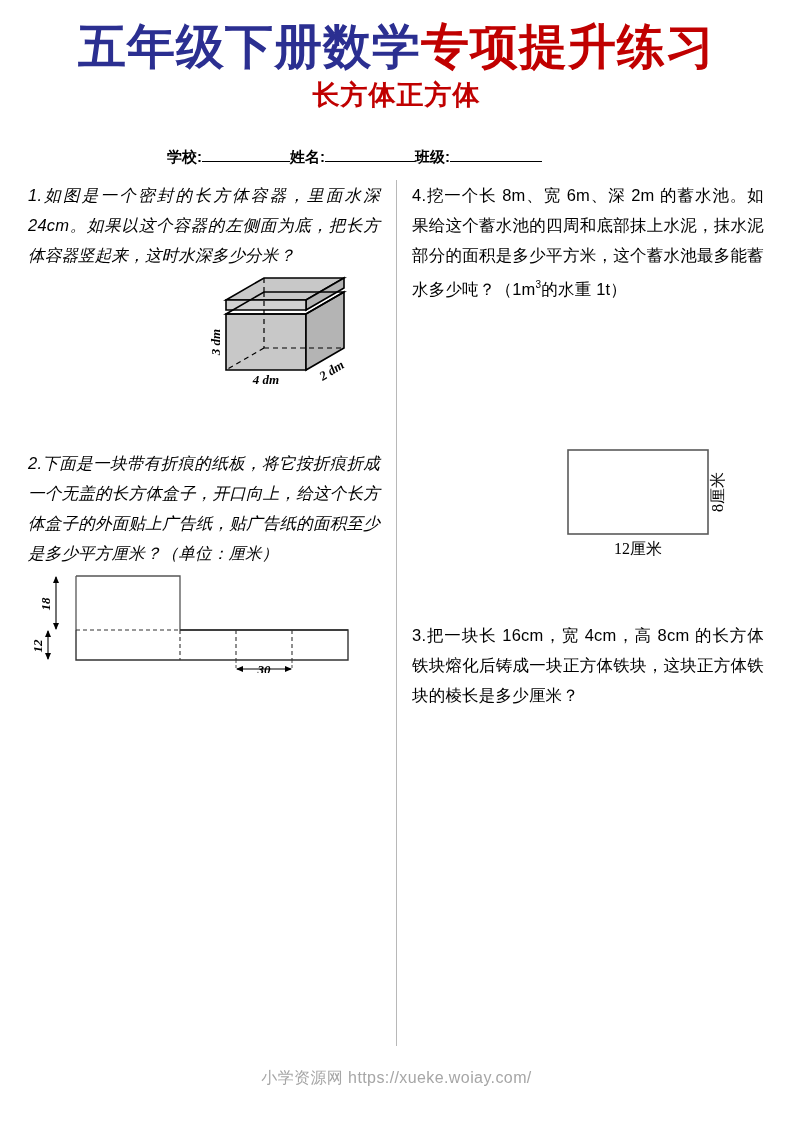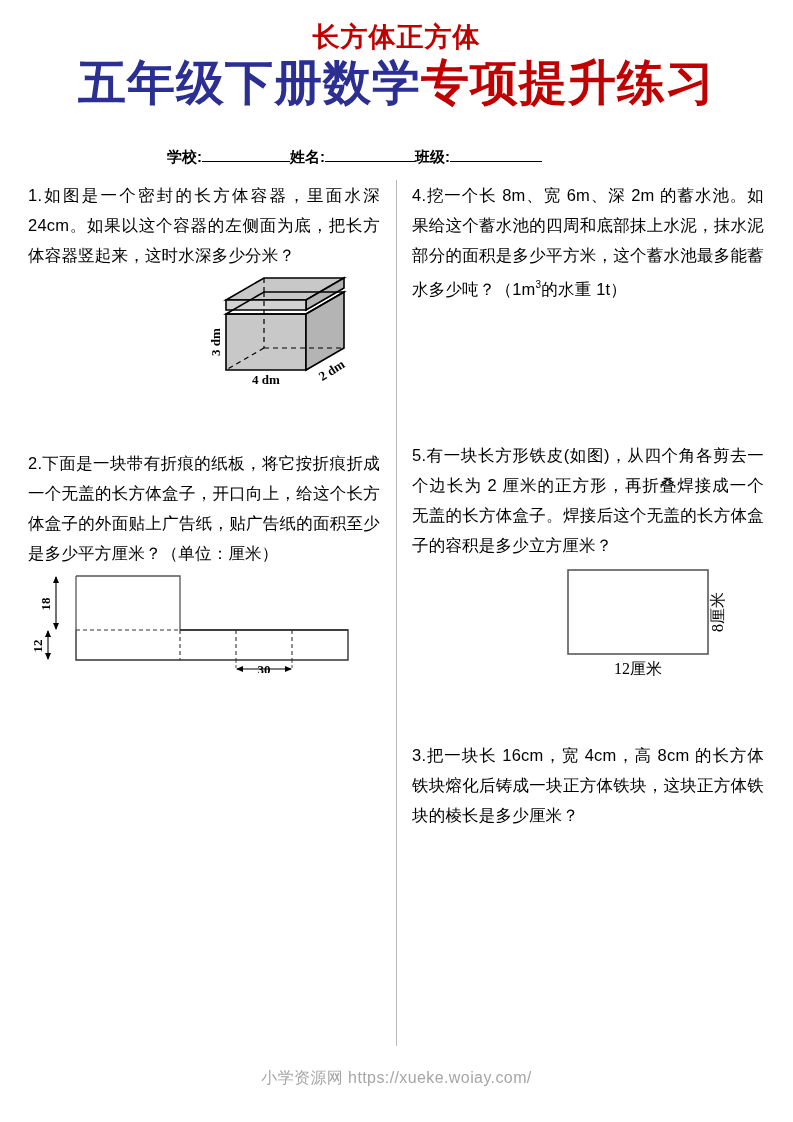--- a/index.html
+++ b/index.html
@@ -69,21 +69,21 @@
     top: 180px;
     width: 1px;
     height: 866px;
     background: #b8b8b8;
   }
   .col {
     position: absolute;
     top: 180px;
     width: 352px;
   }
-  #col-left  { left: 28px; }
+  #col-left  { left: 28px; font-style: italic; }
   #col-right { left: 412px; }
 
   .q {
     font-size: 16.5px;
     line-height: 30px;
     text-align: justify;
     letter-spacing: 0.2px;
   }
   .q sup { font-size: 10px; vertical-align: super; }
 
@@ -129,24 +129,24 @@
     text-align: center;
     font-size: 16px;
     color: #a6a6a6;
     letter-spacing: 0.4px;
   }
 </style>
 </head>
 <body>
 
 <div id="header">
-  <div id="subtitle">长方体正方体</div>
   <div id="title-line">
     <span class="t-blue">五年级下册数学</span><span class="t-red">专项提升练习</span>
   </div>
+  <div id="subtitle">长方体正方体</div>
 </div>
 
 <div id="info-row">
   <span>学校:</span><span class="blank b1"></span><span>姓名:</span><span class="blank b2"></span><span>班级:</span><span class="blank b3"></span>
 </div>
 
 <div id="divider"></div>
 
 <div class="col" id="col-left">
 
@@ -220,21 +220,20 @@
 </div>
 
 <div class="col" id="col-right">
 
   <div class="q"><span>4.挖一个长 8m、宽 6m、深 2m 的蓄水池。如果给这个蓄水池的四周和底部抹上水泥，抹水泥部分的面积是多少平方米，这个蓄水池最多能蓄水多少吨？（1m</span><sup>3</sup><span>的水重 1t）</span></div>
 
   <div class="spacer-lg"></div>
   <div class="spacer-lg"></div>
   <div class="spacer-sm"></div>
 
-  <div class="q">5.有一块长方形铁皮(如图)，从四个角各剪去一个边长为 2 厘米的正方形，再折叠焊接成一个无盖的长方体盒子。焊接后这个无盖的长方体盒子的容积是多少立方厘米？</div>
 
   <div id="fig-rect">
     <svg width="200" height="130" viewBox="0 0 200 130" xmlns="http://www.w3.org/2000/svg">
       <rect x="6" y="10" width="140" height="84" fill="#ffffff" stroke="#5a5a5a" stroke-width="1.6"></rect>
       <text class="lbl-serif" x="76" y="114" text-anchor="middle">12厘米</text>
       <text class="lbl-serif" x="161" y="52" text-anchor="middle" transform="rotate(-90 161 52)">8厘米</text>
     </svg>
   </div>
 
   <div class="spacer-md"></div>

